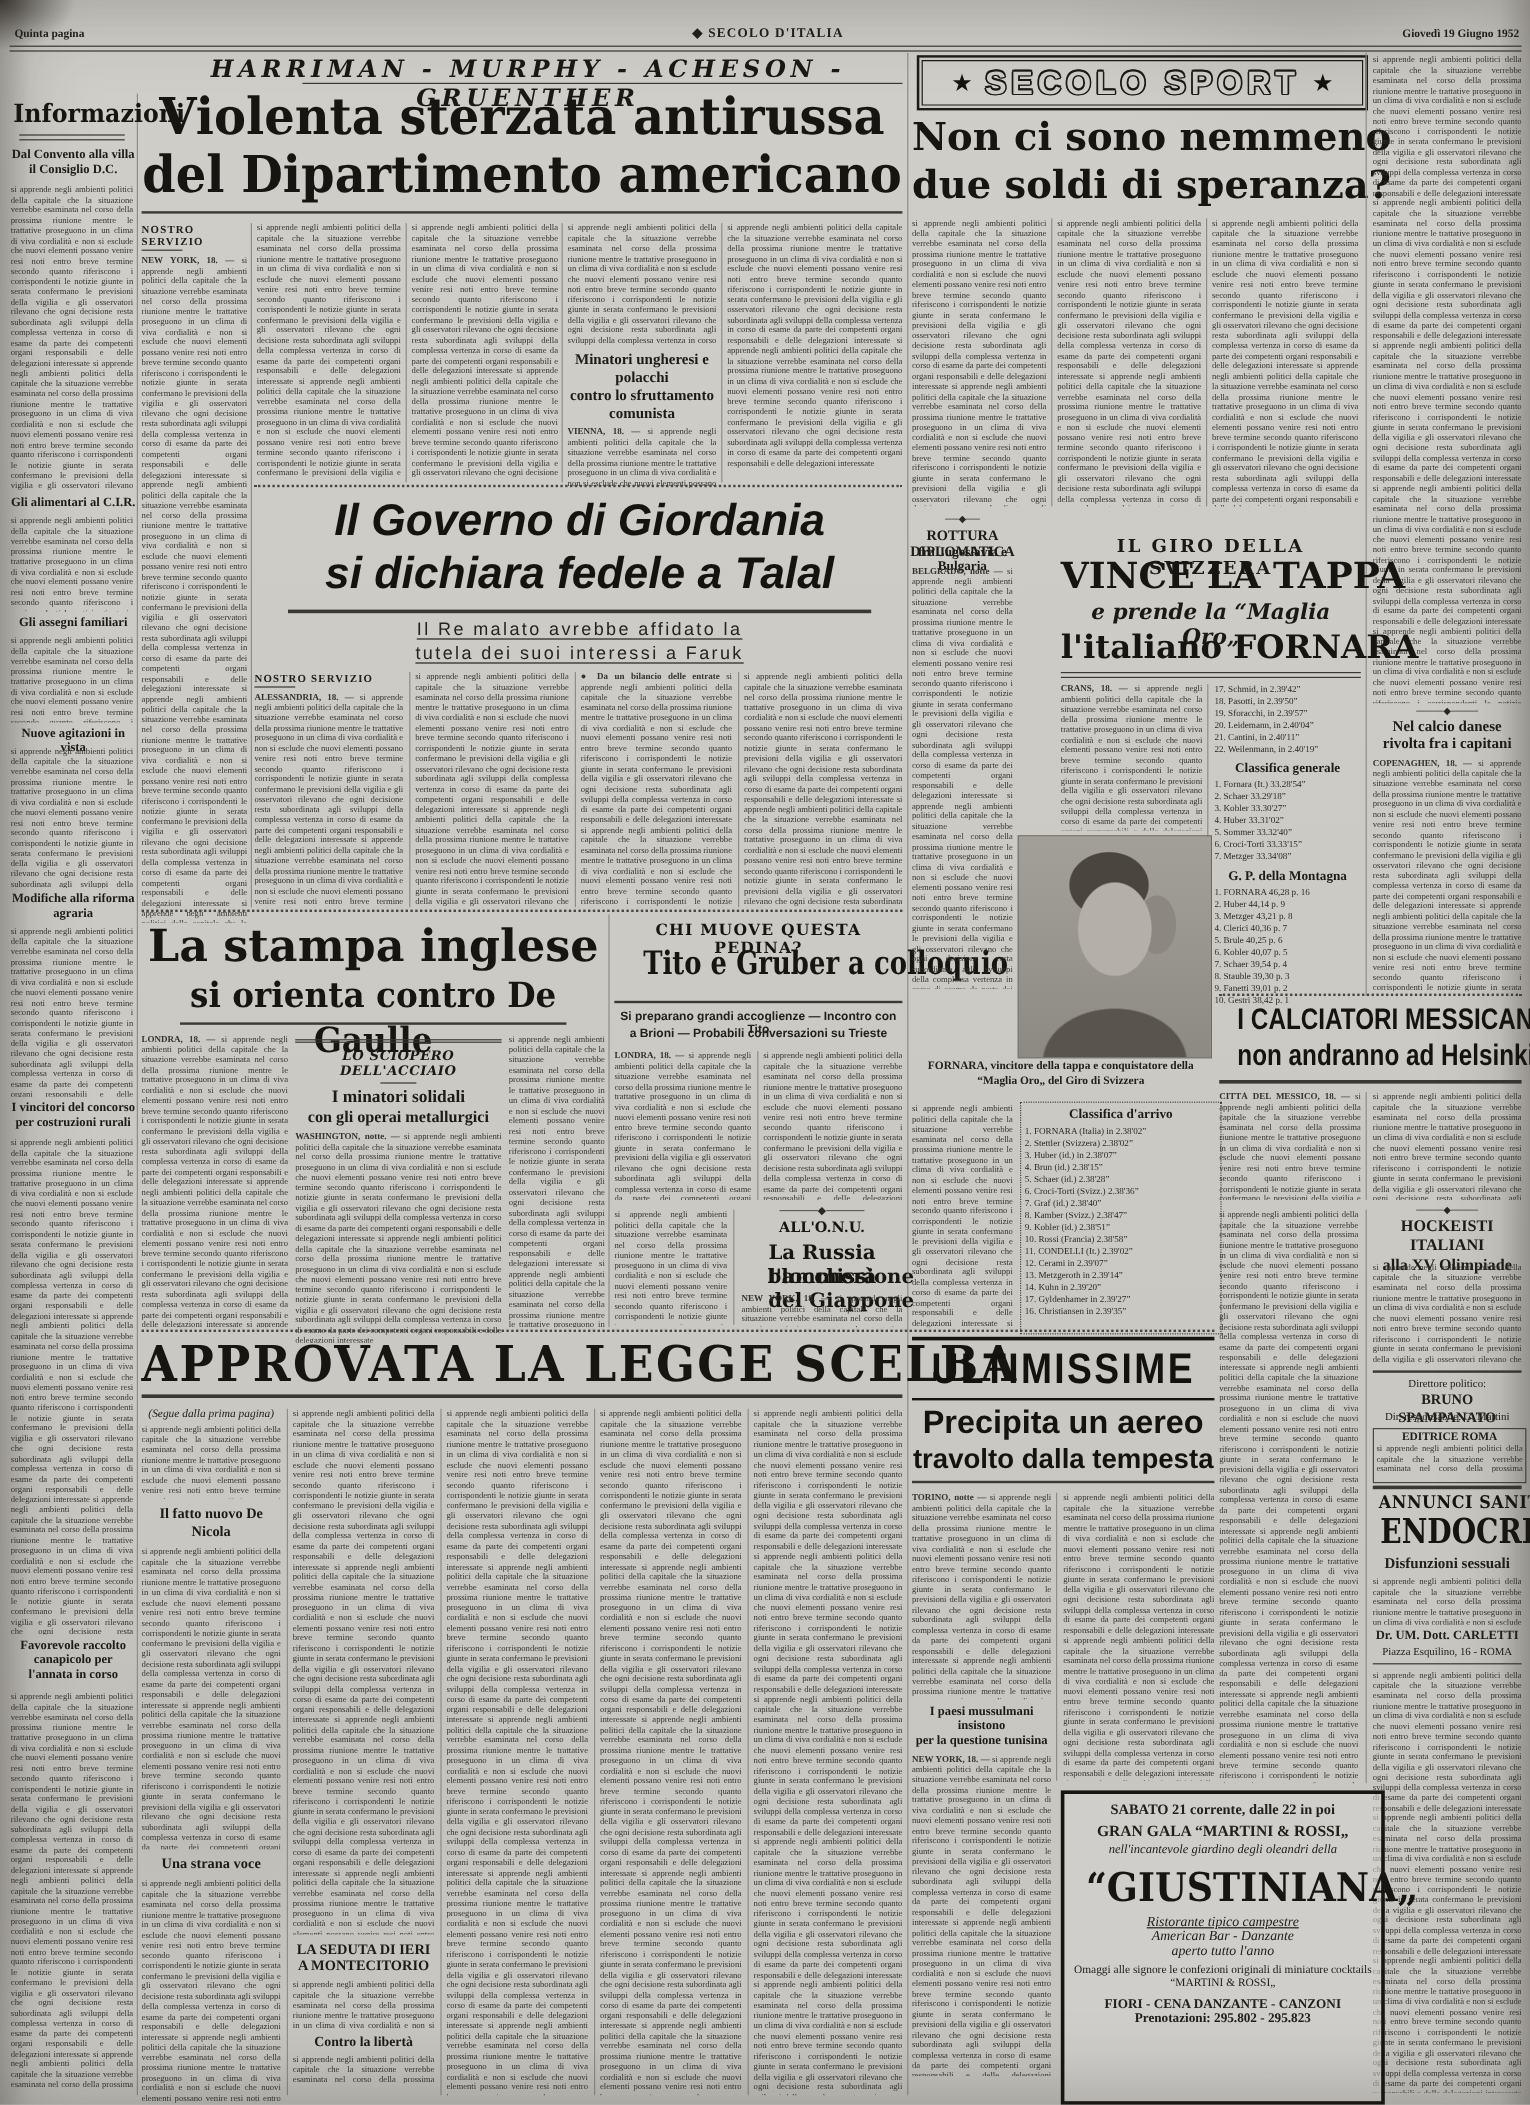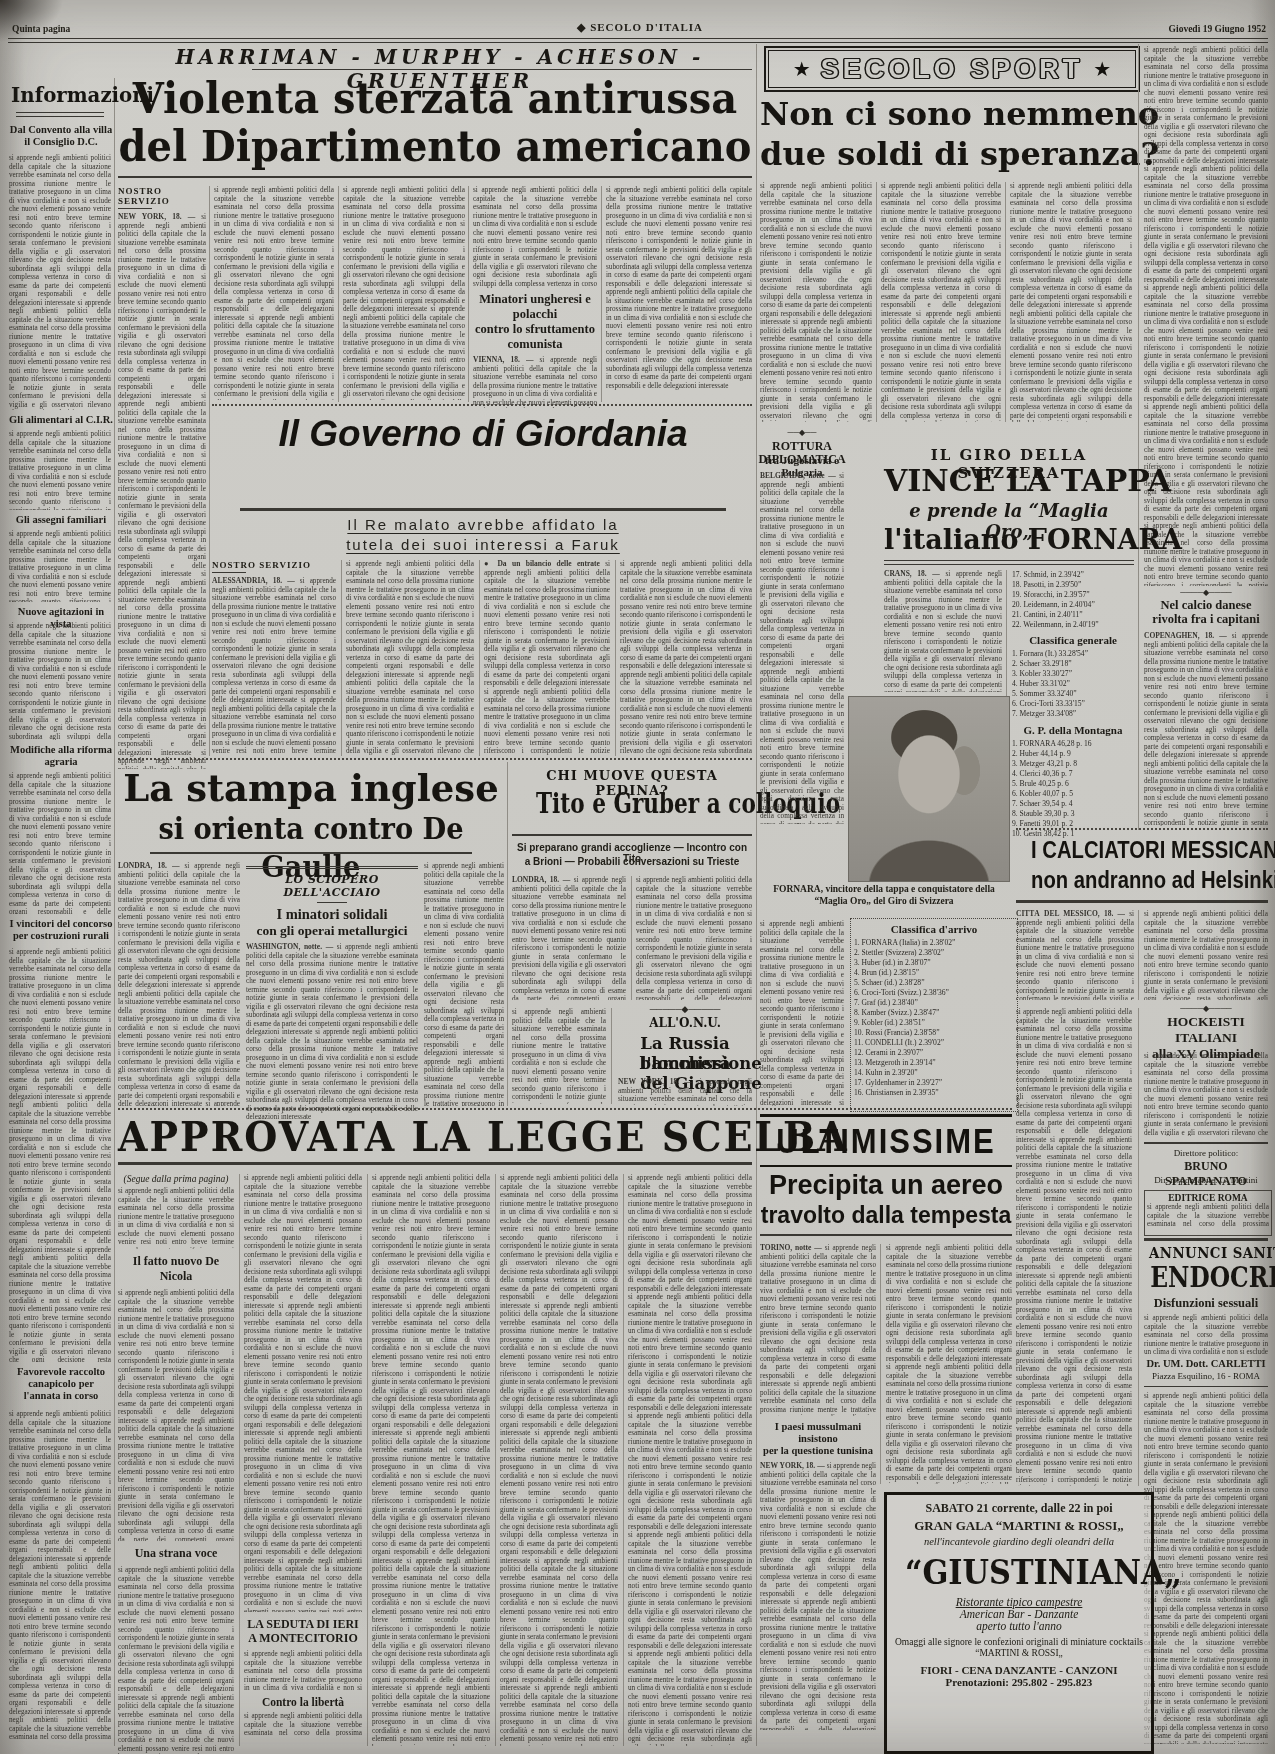--- a/index.html
+++ b/index.html
@@ -105,20 +105,21 @@
         <div>contro lo sfruttamento</div>
         <div>comunista</div>
     </div>
     <div class="gtxt" style="height:52px;"><span class="dl">VIENNA, 18. —</span> <span class="greek">si apprende negli ambienti politici della capitale che la situazione verrebbe esaminata nel corso della prossima riunione mentre le trattative proseguono in un clima di viva cordialità e non si esclude che nuovi elementi possano venire resi noti entro breve termine secondo quanto riferiscono i corrispondenti le notizie giunte in serata confermano le previsioni della vigilia e gli osservatori rilevano che ogni decisione resta subordinata agli sviluppi della complessa vertenza in corso di esame da parte dei competenti organi responsabili e delle delegazioni interessate  </span></div>
   </div>
   <div class="vr" style="left:601px;top:186px;height:216px;"></div>
   <div class="gtxt abs" style="left:606px;top:186px;width:146px;height:214px;"><span class="greek">si apprende negli ambienti politici della capitale che la situazione verrebbe esaminata nel corso della prossima riunione mentre le trattative proseguono in un clima di viva cordialità e non si esclude che nuovi elementi possano venire resi noti entro breve termine secondo quanto riferiscono i corrispondenti le notizie giunte in serata confermano le previsioni della vigilia e gli osservatori rilevano che ogni decisione resta subordinata agli sviluppi della complessa vertenza in corso di esame da parte dei competenti organi responsabili e delle delegazioni interessate  si apprende negli ambienti politici della capitale che la situazione verrebbe esaminata nel corso della prossima riunione mentre le trattative proseguono in un clima di viva cordialità e non si esclude che nuovi elementi possano venire resi noti entro breve termine secondo quanto riferiscono i corrispondenti le notizie giunte in serata confermano le previsioni della vigilia e gli osservatori rilevano che ogni decisione resta subordinata agli sviluppi della complessa vertenza in corso di esame da parte dei competenti organi responsabili e delle delegazioni interessate  </span></div>
 
   <div class="dot" style="left:212px;top:404px;width:540px;"></div>
   <div class="abs ctr sans" style="left:218px;top:412px;width:530px;font-size:37px;line-height:44px;font-weight:700;font-style:italic;color:#15130f;">Il Governo di Giordania</div>
+  <div class="abs ctr sans" style="left:218px;top:456px;width:530px;font-size:37px;line-height:44px;font-weight:700;font-style:italic;color:#15130f;">si dichiara fedele a Talal</div>
   <div class="rule" style="left:240px;top:508px;width:486px;height:3px;"></div>
   <div class="abs ctr sans" style="left:218px;top:516px;width:530px;font-size:15px;letter-spacing:2px;text-decoration:underline;text-underline-offset:3px;color:#26241f;">Il Re malato avrebbe affidato la</div>
   <div class="abs ctr sans" style="left:218px;top:536px;width:530px;font-size:15px;letter-spacing:2px;text-decoration:underline;text-underline-offset:3px;color:#26241f;">tutela dei suoi interessi a Faruk</div>
 
   <div class="abs" style="left:212px;top:560px;width:124px;">
     <div class="byline">NOSTRO SERVIZIO</div>
     <div style="width:34px;border-top:1px solid #3a3833;margin:2px 0 4px;"></div>
     <div class="gtxt" style="height:178px;"><span class="dl">ALESSANDRIA, 18. —</span> <span class="greek">si apprende negli ambienti politici della capitale che la situazione verrebbe esaminata nel corso della prossima riunione mentre le trattative proseguono in un clima di viva cordialità e non si esclude che nuovi elementi possano venire resi noti entro breve termine secondo quanto riferiscono i corrispondenti le notizie giunte in serata confermano le previsioni della vigilia e gli osservatori rilevano che ogni decisione resta subordinata agli sviluppi della complessa vertenza in corso di esame da parte dei competenti organi responsabili e delle delegazioni interessate  si apprende negli ambienti politici della capitale che la situazione verrebbe esaminata nel corso della prossima riunione mentre le trattative proseguono in un clima di viva cordialità e non si esclude che nuovi elementi possano venire resi noti entro breve termine secondo quanto riferiscono i corrispondenti le notizie giunte in serata confermano le previsioni della vigilia e gli osservatori rilevano che ogni decisione resta subordinata agli sviluppi della complessa vertenza in corso di esame da parte dei competenti organi responsabili e delle delegazioni interessate  </span></div>
   </div>
   <div class="vr" style="left:341px;top:560px;height:196px;"></div>

